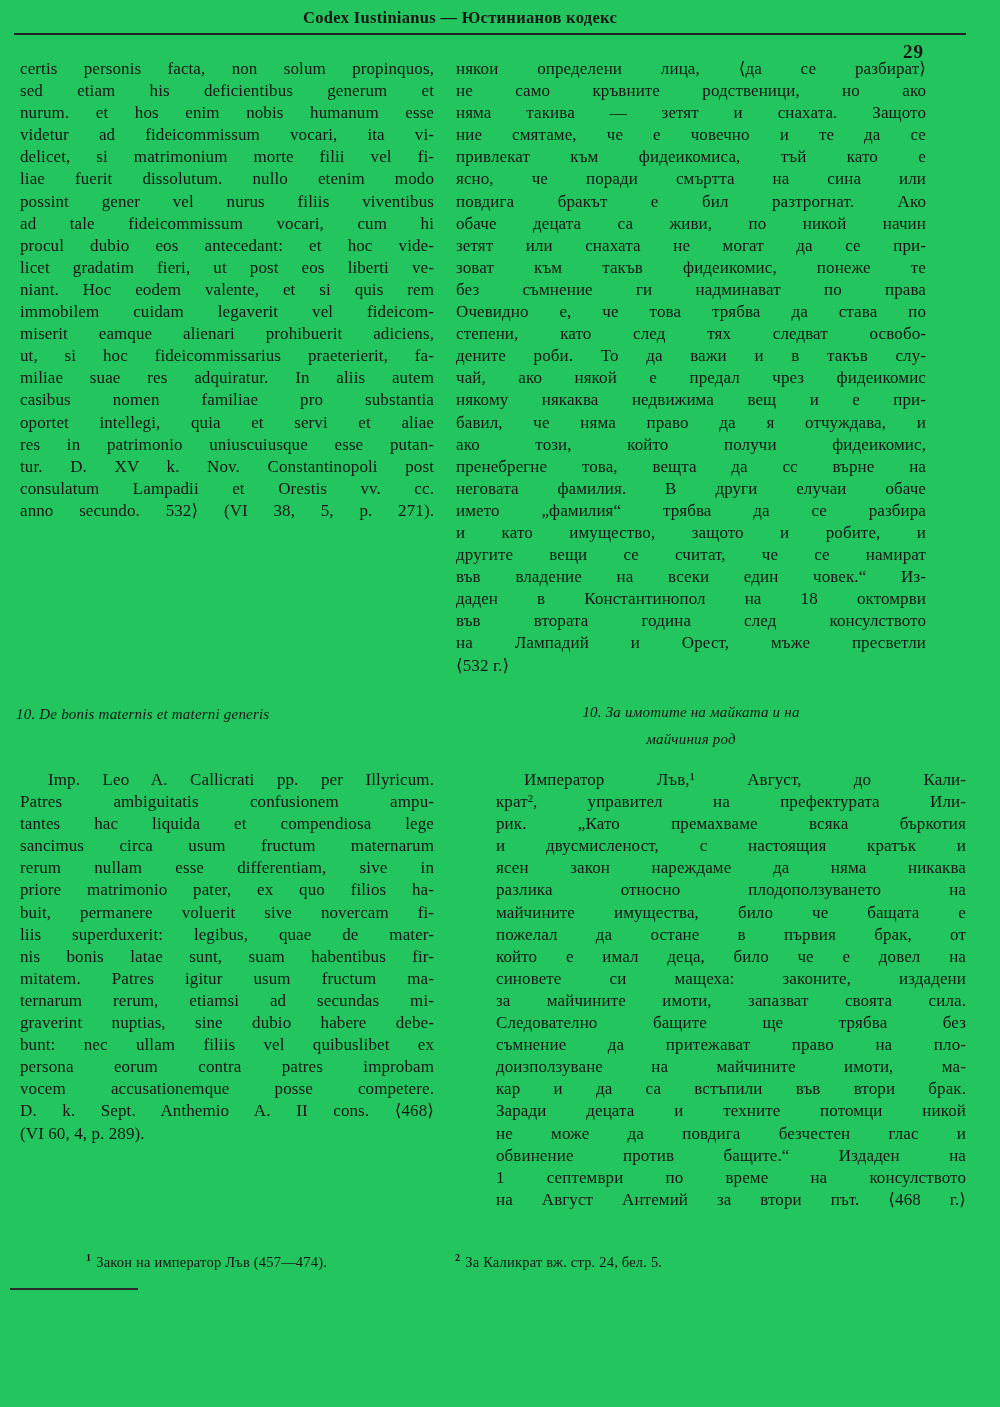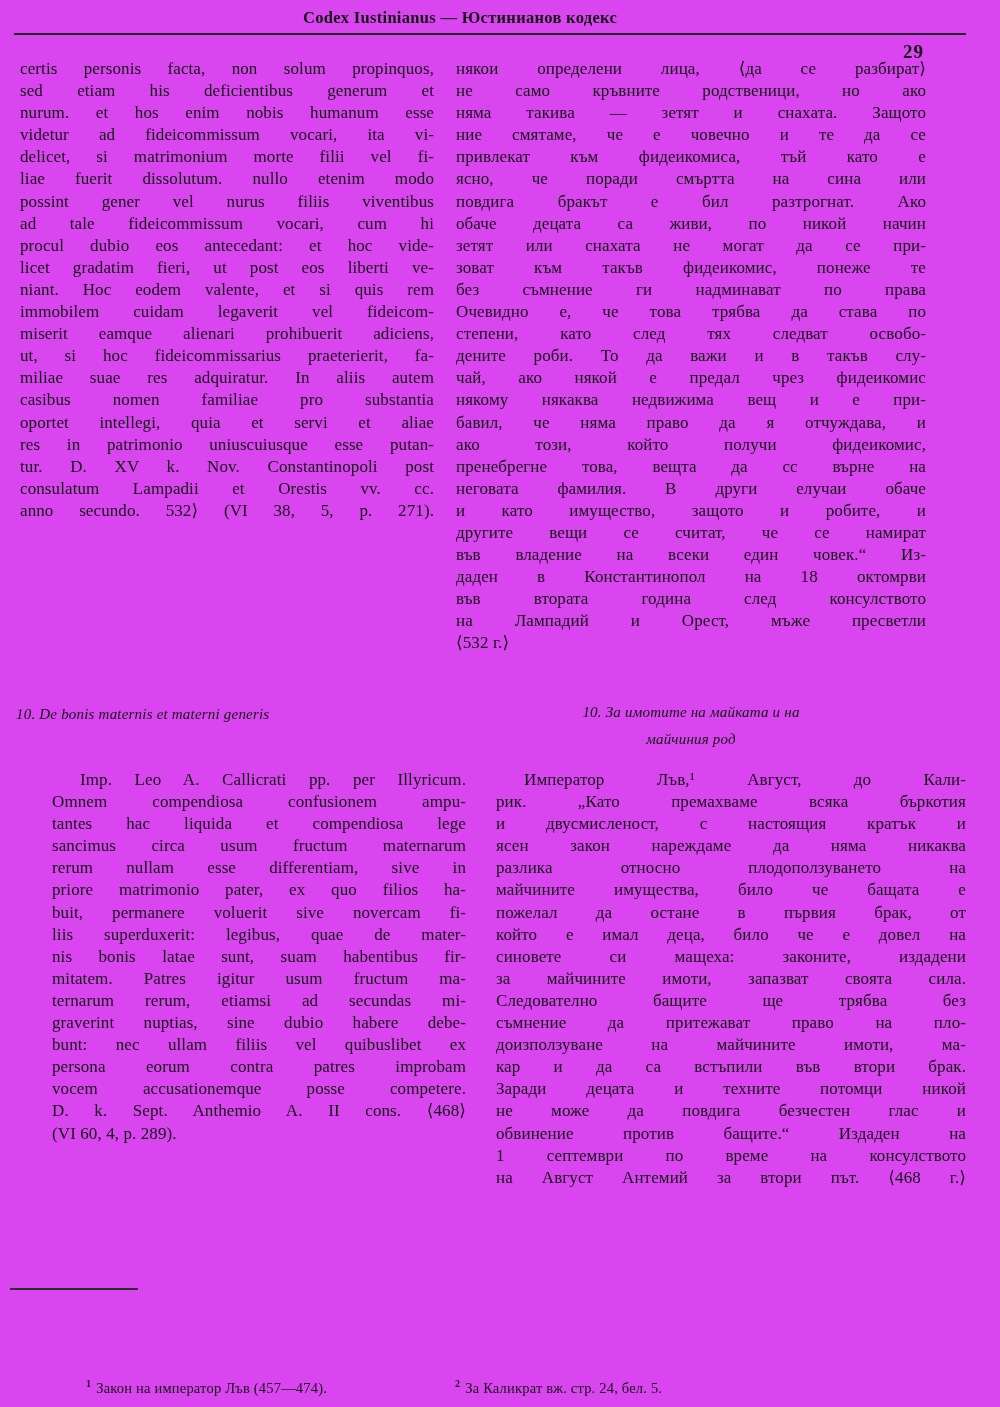--- a/index.html
+++ b/index.html
@@ -1,20 +1,20 @@
 <!DOCTYPE html>
 <html><head>
 <meta charset="utf-8">
 <style>
   html,body{margin:0;padding:0;background:#e8e8e4;}
   .page{
     position:relative;
     width:1000px;height:1407px;
     margin:0 auto;
-    background:#d946ef;
+    background:#22c55e;
     color:#161616;
     font-family:"Liberation Serif","DejaVu Serif",serif;
     overflow:hidden;
   }
   
   .hdr-title{
     position:absolute;top:8px;left:0;width:920px;
     text-align:center;font-weight:700;font-size:16.5px;letter-spacing:.3px;
   }
   .hdr-page{
@@ -43,22 +43,22 @@
     letter-spacing:.2px;
   }
   .heading-left{left:16px;top:701px;width:434px;text-align:left;}
   .heading-right{left:456px;top:699px;width:470px;text-align:center;}
   
   .fn-rule{
     position:absolute;top:1288px;left:10px;width:128px;height:0;
     border-top:2px solid #2a2a2a;
   }
   .footnote{
-    position:absolute;top:1372px;
-    font-size:14.5px;line-height:24px;letter-spacing:.2px;
+    position:absolute;top:1248px;
+    font-size:14.5px;line-height:19px;letter-spacing:.2px;
   }
   .footnote sup{font-size:10px;font-weight:700;margin-right:5px;}
   .fn-1{left:86px;}
   .fn-2{left:455px;}
 </style>
 </head>
 <body>
 
 <div class="page">
 
@@ -104,58 +104,60 @@
       <div class="line">без съмнение ги надминават по права</div>
       <div class="line">Очевидно е, че това трябва да става по</div>
       <div class="line">степени, като след тях следват освобо-</div>
       <div class="line">дените роби. То да важи и в такъв слу-</div>
       <div class="line">чай, ако някой е предал чрез фидеикомис</div>
       <div class="line">някому някаква недвижима вещ и е при-</div>
       <div class="line">бавил, че няма право да я отчуждава, и</div>
       <div class="line">ако този, който получи фидеикомис,</div>
       <div class="line">пренебрегне това, вещта да сс върне на</div>
       <div class="line">неговата фамилия. В други елучаи обаче</div>
+      <div class="line">името „фамилия“ трябва да се разбира</div>
       <div class="line">и като имущество, защото и робите, и</div>
       <div class="line">другите вещи се считат, че се намират</div>
       <div class="line">във владение на всеки един човек.“ Из-</div>
       <div class="line">даден в Константинопол на 18 октомрви</div>
       <div class="line">във втората година след консулството</div>
       <div class="line">на Лампадий и Орест, мъже пресветли</div>
       <div class="line no-just">⟨532 г.⟩</div>
     </div>
 
   <div class="heading heading-left">10. De bonis maternis et materni generis</div>
 
   <div class="heading heading-right">
     <div>10. За имотите на майката и на</div>
     <div>майчиния род</div>
   </div>
 
-  <div class="col col-left para indent-first" style="top:769px;margin-left:32px;">
+  <div class="col col-left para indent-first" style="top:769px;">
       <div class="line">Imp. Leo A. Callicrati pp. per Illyricum.</div>
-      <div class="line">Omnem compendiosa confusionem ampu-</div>
+      <div class="line">Patres ambiguitatis confusionem ampu-</div>
       <div class="line">tantes hac liquida et compendiosa lege</div>
       <div class="line">sancimus circa usum fructum maternarum</div>
       <div class="line">rerum nullam esse differentiam, sive in</div>
       <div class="line">priore matrimonio pater, ex quo filios ha-</div>
       <div class="line">buit, permanere voluerit sive novercam fi-</div>
       <div class="line">liis superduxerit: legibus, quae de mater-</div>
       <div class="line">nis bonis latae sunt, suam habentibus fir-</div>
       <div class="line">mitatem. Patres igitur usum fructum ma-</div>
       <div class="line">ternarum rerum, etiamsi ad secundas mi-</div>
       <div class="line">graverint nuptias, sine dubio habere debe-</div>
       <div class="line">bunt: nec ullam filiis vel quibuslibet ex</div>
       <div class="line">persona eorum contra patres improbam</div>
       <div class="line">vocem accusationemque posse competere.</div>
       <div class="line">D. k. Sept. Anthemio A. II cons. ⟨468⟩</div>
       <div class="line no-just">(VI 60, 4, p. 289).</div>
     </div>
 
   <div class="col col-right para indent-first" style="top:769px;margin-left:40px;">
       <div class="line">Император Лъв,¹ Август, до Кали-</div>
+      <div class="line">крат², управител на префектурата Или-</div>
       <div class="line">рик. „Като премахваме всяка бъркотия</div>
       <div class="line">и двусмисленост, с настоящия кратък и</div>
       <div class="line">ясен закон нареждаме да няма никаква</div>
       <div class="line">разлика относно плодоползуването на</div>
       <div class="line">майчините имущества, било че бащата е</div>
       <div class="line">пожелал да остане в първия брак, от</div>
       <div class="line">който е имал деца, било че е довел на</div>
       <div class="line">синовете си мащеха: законите, издадени</div>
       <div class="line">за майчините имоти, запазват своята сила.</div>
       <div class="line">Следователно бащите ще трябва без</div>

